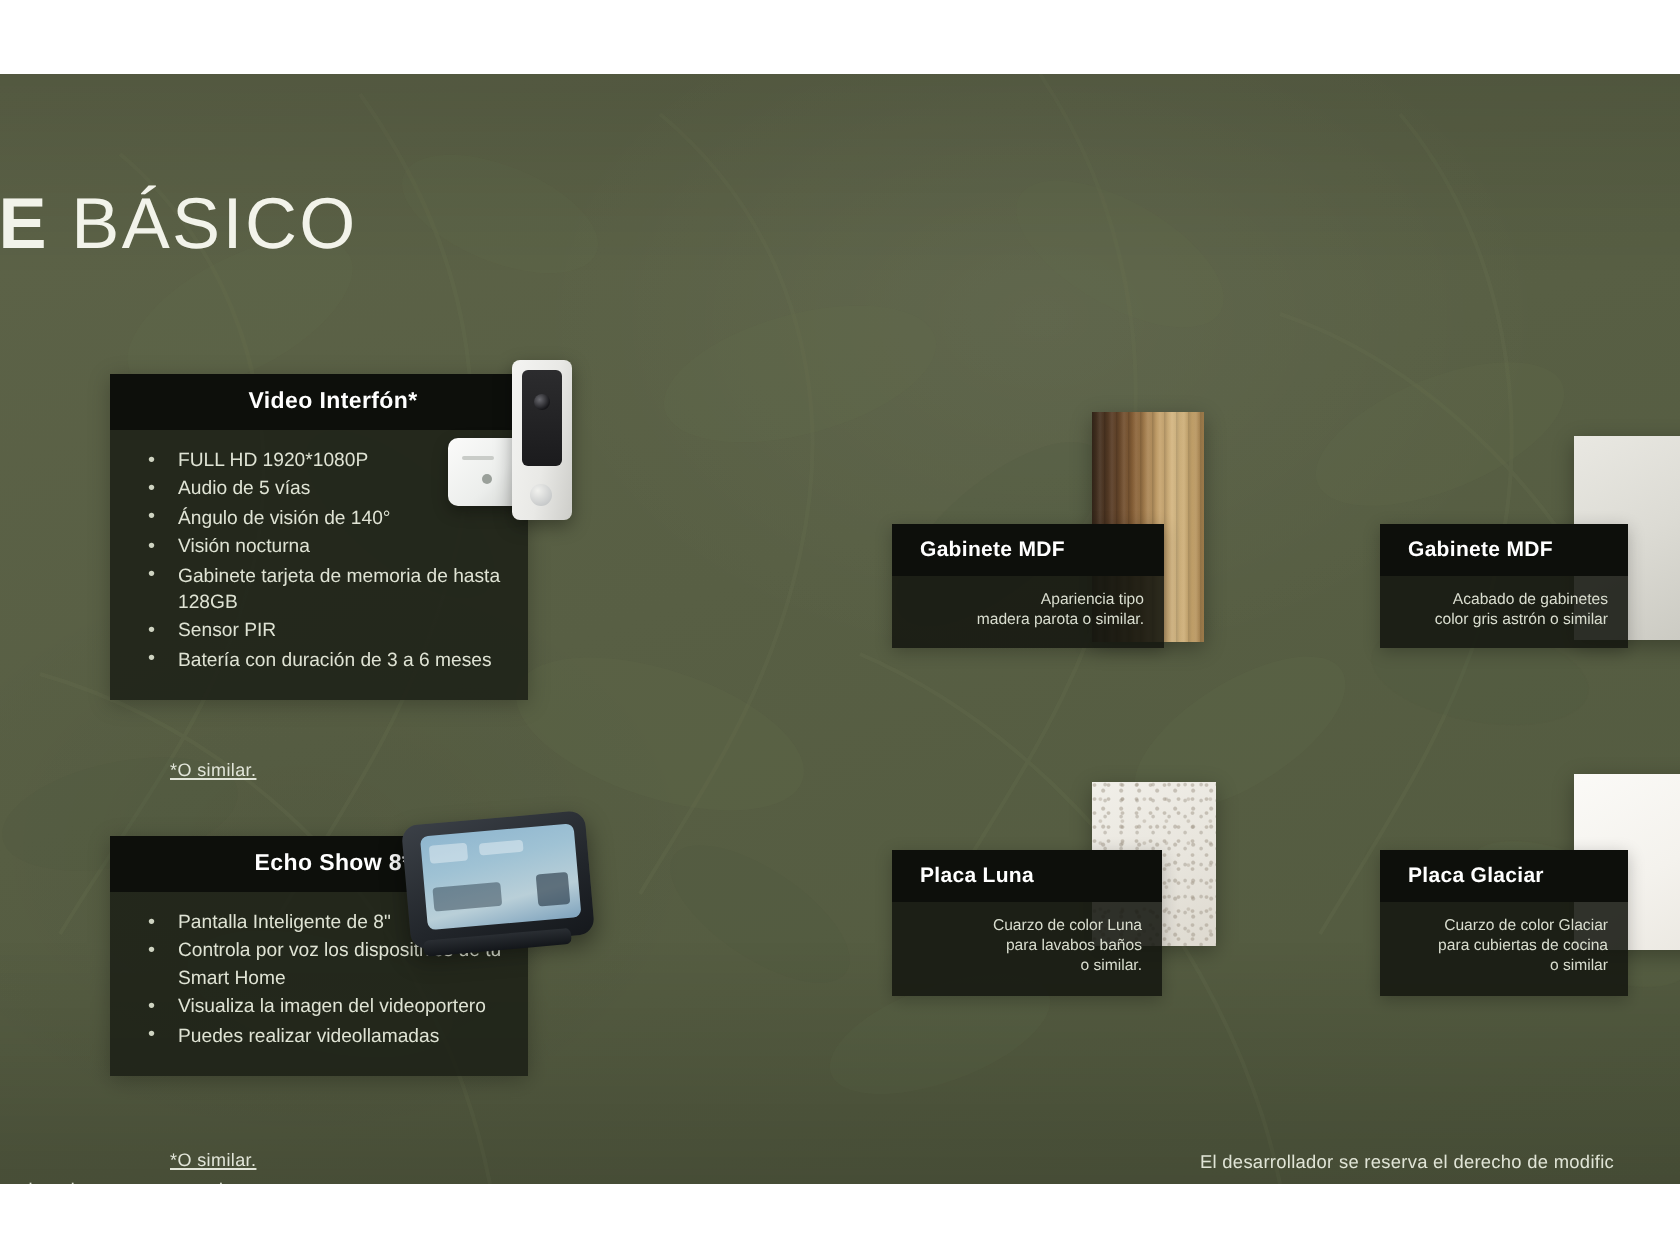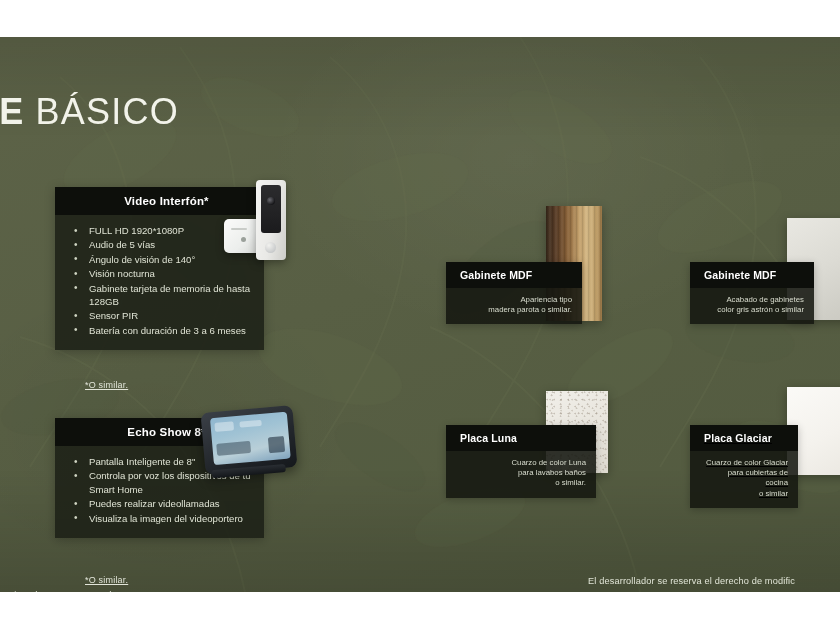--- a/index.html
+++ b/index.html
@@ -289,57 +289,57 @@
   #swatch-gris {
     left: 97px;
     top: -44px;
     width: 72px;
     height: 102px;
     background: linear-gradient(150deg, #e9e8e2 0%, #dcdbd4 48%, #c9c8c0 100%);
   }
 
   
   #mat-placa-luna { left: 446px; top: 388px; width: 180px; }
-  #mat-placa-luna .mat-label { left: 0; top: 0; width: 150px; }
+  #mat-placa-luna .mat-label { left: 0; top: 0; width: 135px; }
   #swatch-luna {
     left: 100px;
     top: -34px;
     width: 62px;
     height: 82px;
     background:
       radial-gradient(circle at 18% 22%, rgba(160,150,135,0.5) 0.6px, rgba(0,0,0,0) 1.2px),
       radial-gradient(circle at 62% 48%, rgba(150,140,125,0.45) 0.7px, rgba(0,0,0,0) 1.3px),
       radial-gradient(circle at 38% 78%, rgba(165,155,140,0.4) 0.6px, rgba(0,0,0,0) 1.2px),
       radial-gradient(circle at 82% 16%, rgba(150,142,128,0.42) 0.6px, rgba(0,0,0,0) 1.2px),
       linear-gradient(150deg, #f1efe9 0%, #e8e5dd 55%, #ddd9cf 100%);
     background-size: 7px 7px, 9px 9px, 11px 11px, 8px 8px, 100% 100%;
   }
 
   
   #mat-placa-glaciar { left: 690px; top: 388px; width: 150px; }
-  #mat-placa-glaciar .mat-label { left: 0; top: 0; width: 108px; text-decoration: underline; }
+  #mat-placa-glaciar .mat-label { left: 0; top: 0; width: 124px; }
   #swatch-glaciar {
     left: 97px;
     top: -38px;
     width: 72px;
     height: 88px;
     background: linear-gradient(150deg, #fbfaf7 0%, #f4f2ed 55%, #eae7e0 100%);
   }
 
   
   .disclaimer {
     position: absolute;
     color: #e0e4d6;
     font-size: 9.2px;
     line-height: 13px;
     letter-spacing: 0.15px;
     white-space: pre-line;
   }
   #disclaimer-left  { left: -22px; top: 552px; }
-  #disclaimer-right { left: 588px; top: 538px; white-space: nowrap; }
+  #disclaimer-right { left: 600px; top: 538px; white-space: nowrap; }
 </style>
 </head>
 <body>
 
 <div id="stage">
 
   <div class="slide">
 
     <div class="leaf-texture">
       <svg viewBox="0 0 840 555" preserveAspectRatio="none" xmlns="http://www.w3.org/2000/svg">
@@ -403,22 +403,22 @@
         <div class="db-lens"></div>
       </div>
       <div class="db-btn"></div>
     </div>
 
     <div class="product-card" id="card-echo-show">
       <div class="card-header">Echo Show 8*</div>
       <ul class="bullets">
         <li>Pantalla Inteligente de 8"</li>
         <li>Controla por voz los dispositivos de tu Smart Home</li>
+        <li>Visualiza la imagen del videoportero</li>
         <li>Puedes realizar videollamadas</li>
-        <li>Visualiza la imagen del videoportero</li>
       </ul>
     </div>
     <div class="card-footnote" id="footnote-echo">*O  similar.</div>
 
     <div class="device" id="device-echo">
       <div class="echo-body"></div>
       <div class="echo-screen">
         <span class="tile t1"></span>
         <span class="tile t4"></span>
         <span class="tile t2"></span>

